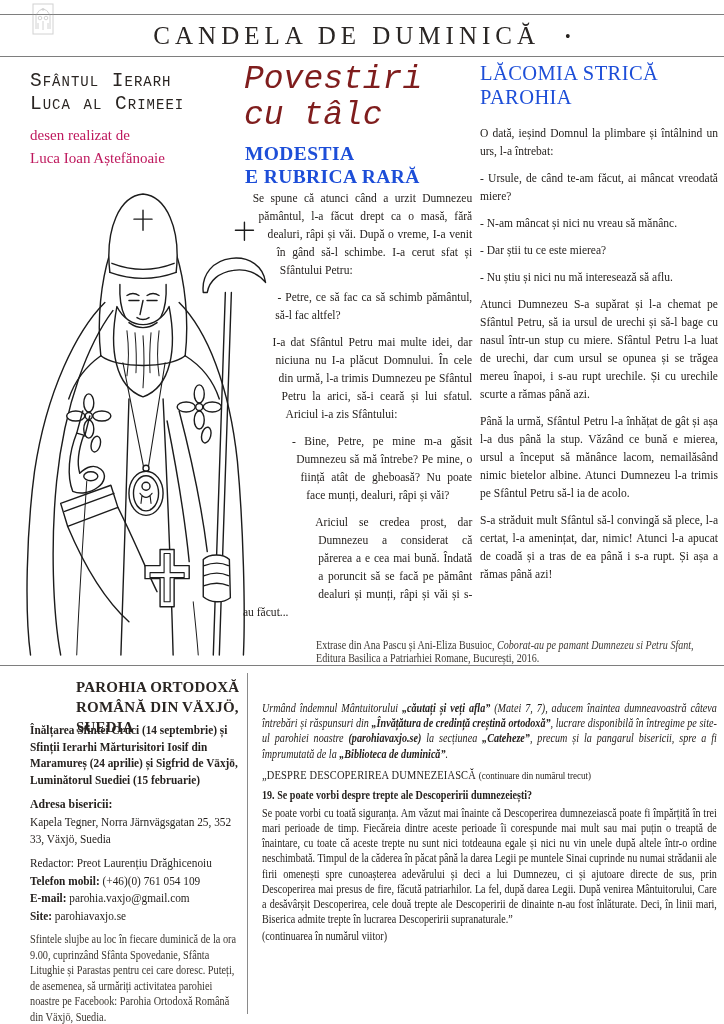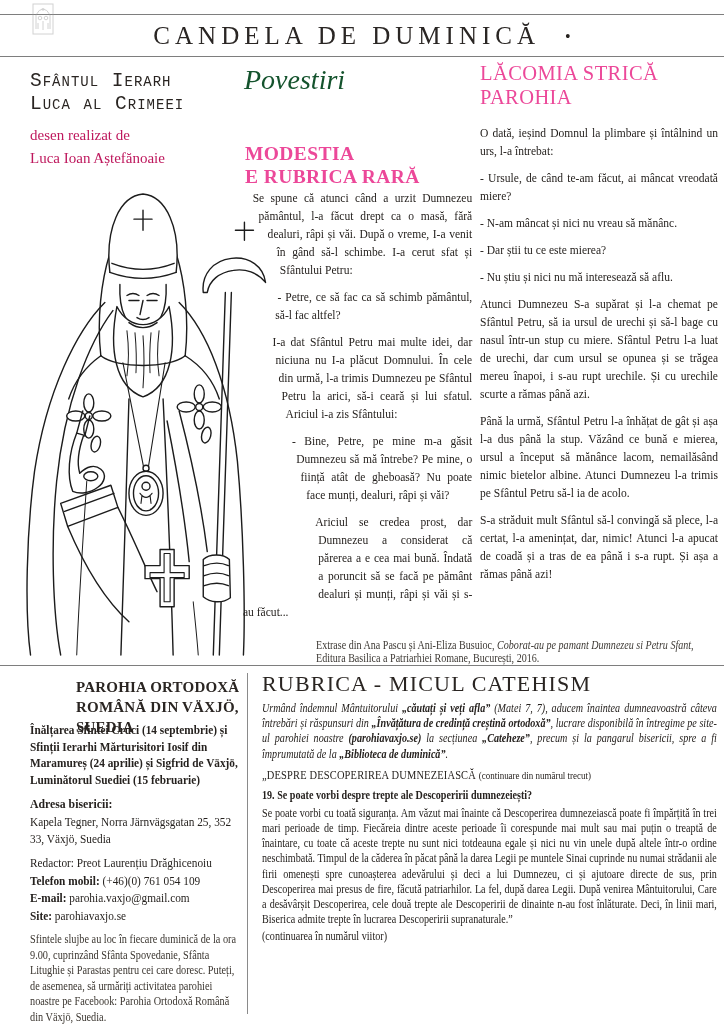--- a/index.html
+++ b/index.html
@@ -22,22 +22,22 @@
   .mast-issue{font-size:19px;font-variant:small-caps;letter-spacing:1.5px;white-space:nowrap;}
 
   
   .saint-heading{position:absolute;left:30px;top:70px;font-variant:small-caps;font-size:19.5px;line-height:23px;letter-spacing:1px;color:#2a2522;font-family:Liberation Mono, monospace;}
   .saint-credit{position:absolute;left:30px;top:124px;font-size:15px;line-height:23px;color:#be185d;}
 
   
   .illustration{position:absolute;left:16px;top:180px;width:252px;height:477px;}
 
   
-  .kicker{position:absolute;left:244px;top:62px;font-family:Liberation Serif, serif;font-style:italic;font-size:28px;line-height:36px;color:#14532d;}
-  .story-title{position:absolute;font-size:19.5px;line-height:22.5px;letter-spacing:.4px;color:#ec4899;}
+  .kicker{position:absolute;left:244px;top:62px;font-family:Liberation Mono, monospace;font-style:italic;font-size:33px;line-height:36px;color:#7f1d1d;}
+  .story-title{position:absolute;font-size:19.5px;line-height:22.5px;letter-spacing:.4px;color:#1d4ed8;}
   .story1-title{left:245px;top:143px;font-weight:bold;}
   .story2-title{left:480px;top:61px;font-size:20.5px;line-height:24px;}
 
   .colbody{position:absolute;transform-origin:0 0;text-align:justify;}
   .story-body p{margin:0 0 9px;font-size:13.2px;line-height:18px;}
   .mid-body{left:243px;top:189px;width:262px;transform:scaleX(.875);}
   .right-body{left:480px;top:124px;width:272px;transform:scaleX(.875);}
   .para.indent{margin-left:27px;}
   .wrap-spacer{float:left;width:86px;height:400px;shape-outside:polygon(0 0,10% 8%,42% 20%,30% 38%,45% 55%,70% 75%,100% 92%,100% 100%,0 100%);shape-margin:6px;}
 
@@ -183,20 +183,21 @@
         <g stroke-width="1">
           <path d="M70,300 C66,360 62,420 60,473"></path>
           <path d="M176,420 C178,440 180,458 181,473"></path>
         </g>
       </g>
     </svg>
   </div>
 
   <div class="kicker">
     <div>Povestiri</div>
+    <div>cu tâlc</div>
   </div>
 
   <div class="story-title story1-title">
     <div>MODESTIA</div>
     <div>E RUBRICA RARĂ</div>
   </div>
 
   <div class="colbody story-body mid-body">
     <div class="wrap-spacer"></div>
 
@@ -238,21 +239,20 @@
     <div class="contacts">
 
     <p class="contact-line"><span>Redactor: Preot Laurențiu Drăghicenoiu</span></p>
         <p class="contact-line"><span class="seg-bold">Telefon mobil: </span><span>(+46)(0) 761 054 109</span></p>
         <p class="contact-line"><span class="seg-bold">E-mail: </span><span>parohia.vaxjo@gmail.com</span></p>
         <p class="contact-line"><span class="seg-bold">Site: </span><span>parohiavaxjo.se</span></p>
       </div>
     <p class="services">Sfintele slujbe au loc în fiecare duminică de la ora 9.00, cuprinzând Sfânta Spovedanie, Sfânta Litughie și Parastas pentru cei care doresc. Puteți, de asemenea, să urmăriți activitatea parohiei noastre pe Facebook: Parohia Ortodoxă Română din Växjö, Suedia.</p>
   </div>
 
-  <div class="cat-title">RUBRICA - MICUL CATEHISM</div>
 
   <div class="colbody cat-body">
     <p class="cat-intro"><span>Urmând îndemnul Mântuitorului </span><span class="seg-bold">„căutați și veți afla”</span><span> (Matei 7, 7), aducem înaintea dumneavoastră câteva întrebări și răspunsuri din </span><span class="seg-bold">„Învățătura de credință creștină ortodoxă”</span><span>, lucrare disponibilă în întregime pe site-ul parohiei noastre </span><span class="seg-bold">(parohiavaxjo.se)</span><span> la secțiunea </span><span class="seg-bold">„Cateheze”</span><span>, precum și la pangarul bisericii, spre a fi împrumutată de la </span><span class="seg-bold">„Biblioteca de duminică”</span><span>.</span></p>
     <p class="cat-sub">
       <span class="cat-sub-caps">„DESPRE DESCOPERIREA DUMNEZEIASCĂ</span>
       <span class="cat-sub-note">(continuare din numărul trecut)</span>
     </p>
     <p class="cat-q">19. Se poate vorbi despre trepte ale Descoperirii dumnezeiești?</p>
     <p class="cat-a">Se poate vorbi cu toată siguranța. Am văzut mai înainte că Descoperirea dumnezeiască poate fi împărțită în trei mari perioade de timp. Fiecăreia dintre aceste perioade îi corespunde mai mult sau mai puțin o treaptă de înaintare, cu toate că aceste trepte nu sunt nici totdeauna egale și nici nu vin unele după altele într-o ordine neschimbată. Timpul de la căderea în păcat până la darea Legii pe muntele Sinai cuprinde nu numai strădanii ale firii omenești spre cunoașterea adevărului și deci a lui Dumnezeu, ci și ajutoare directe de sus, prin Descoperirea mai presus de fire, făcută patriarhilor. La fel, după darea Legii. După venirea Mântuitorului, Care a desăvârșit Descoperirea, cele două trepte ale Descoperirii de dinainte n-au fost înlăturate. Deci, în linii mari, Biserica admite trepte în lucrarea Descoperirii supranaturale.”</p>
     <p class="cat-cont">(continuarea în numărul viitor)</p>

